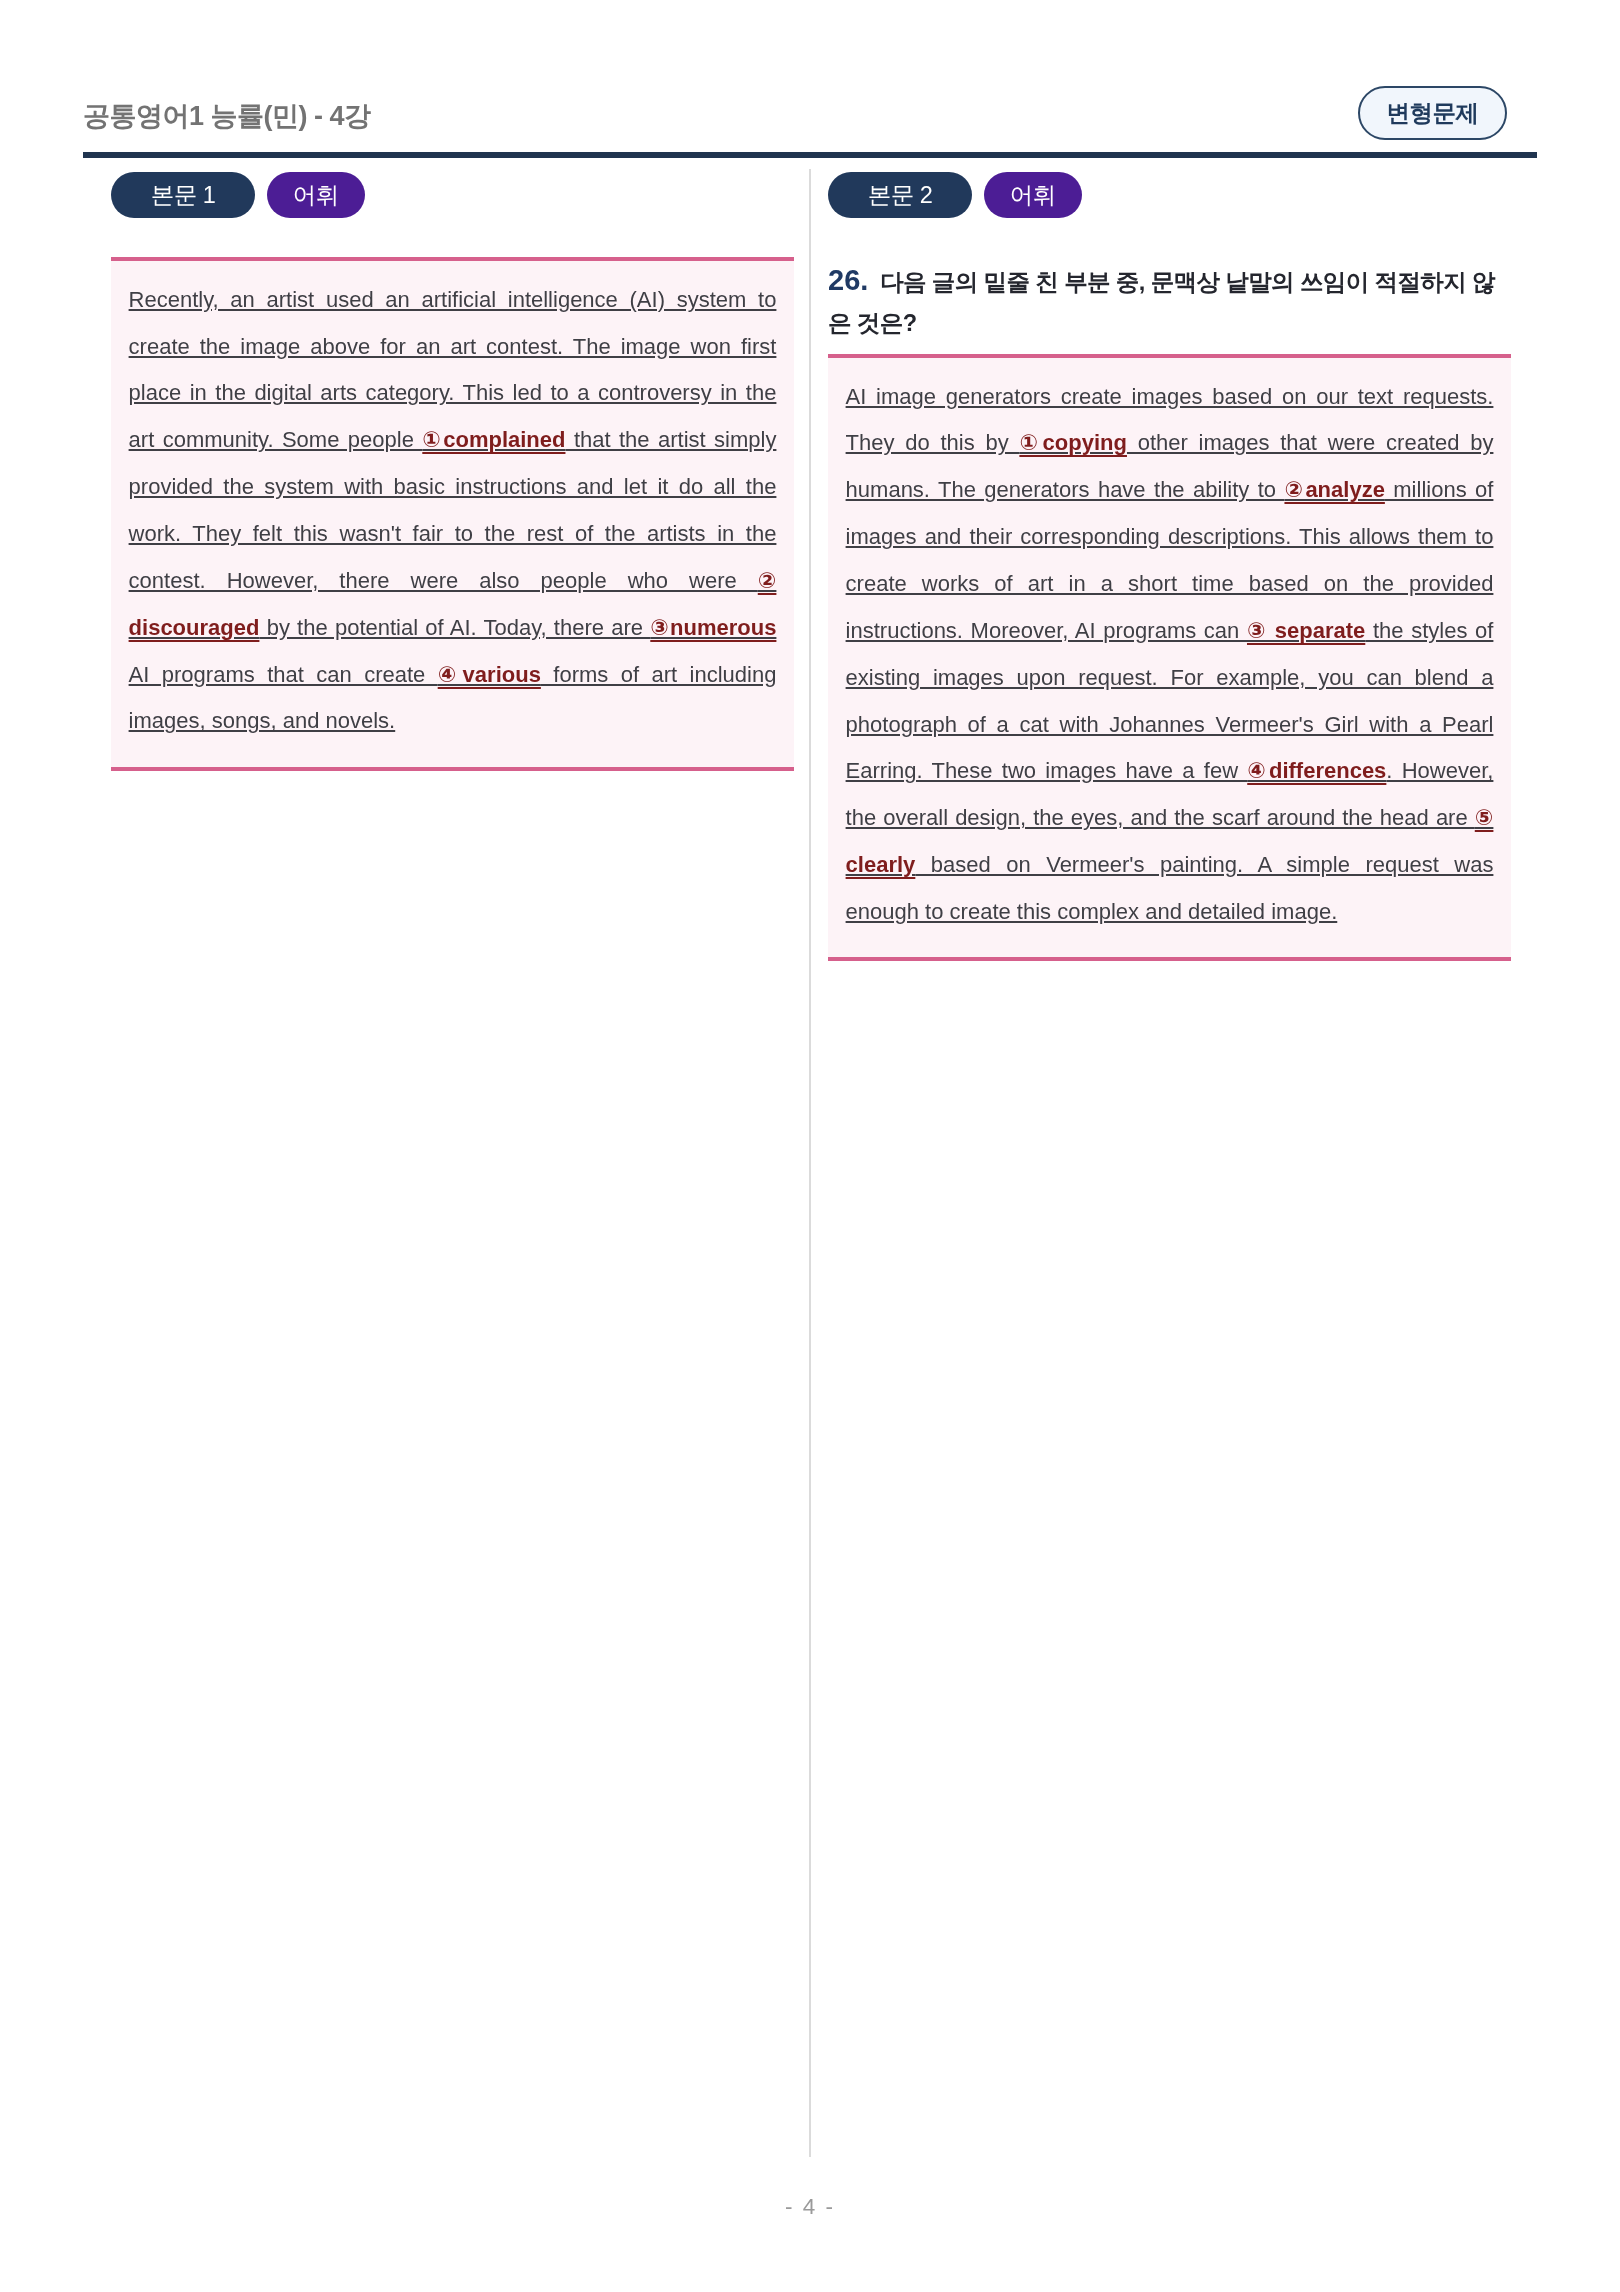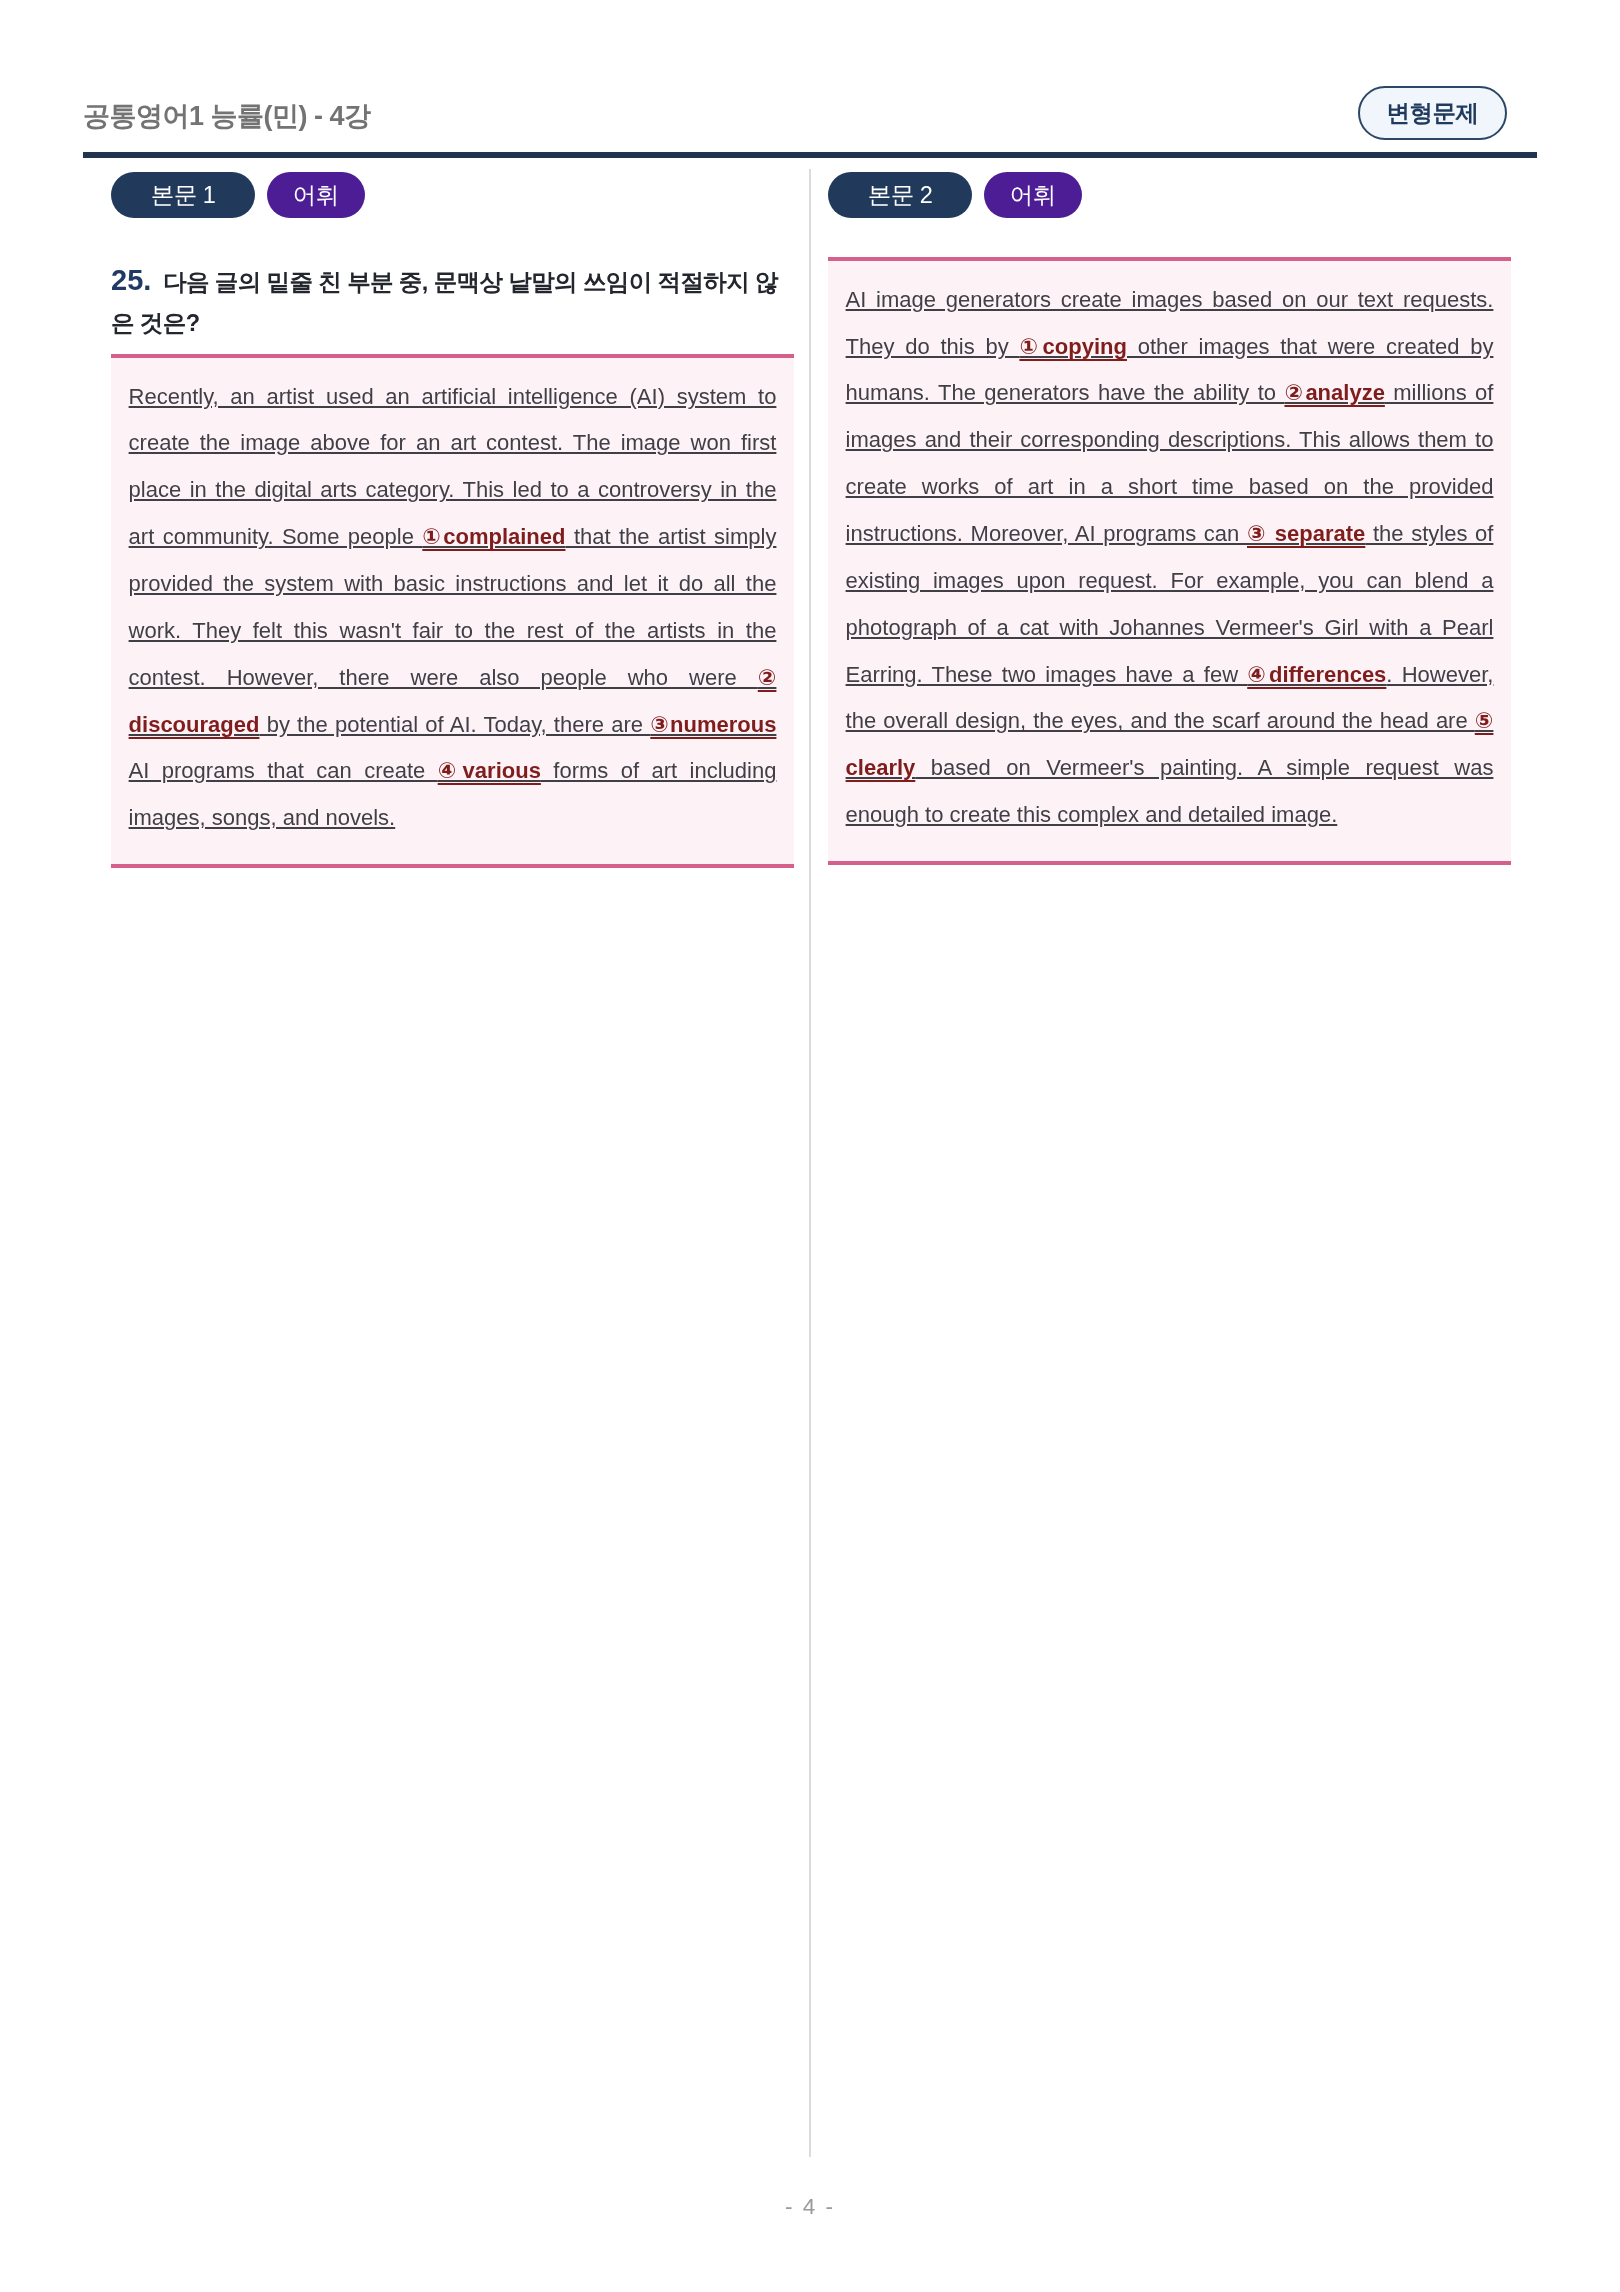--- a/index.html
+++ b/index.html
@@ -94,32 +94,32 @@
   <div class="header-badge">변형문제</div>
   <div class="header-rule"></div>
 
   <div class="v-divider"></div>
 
   <section class="col col-left">
     <div class="badges">
       <span class="badge badge-navy">본문 1</span>
       <span class="badge badge-pink">어휘</span>
     </div>
-    <div class="question">
-      <span class="q-num">25.</span><span class="q-text">다음 글의 밑줄 친 부분 중, 문맥상 낱말의 쓰임이 적절하지 않은 것은?</span>
-    </div>
     <div class="passage-box">
       <p class="passage"><span>Recently, an artist used an artificial intelligence (AI) system to create the image above for an art contest. The image won first place in the digital arts category. This led to a controversy in the art community. Some people </span><span class="uword">①complained</span><span> that the artist simply provided the system with basic instructions and let it do all the work. They felt this wasn't fair to the rest of the artists in the contest. However, there were also people who were </span><span class="uword">② discouraged</span><span> by the potential of AI. Today, there are </span><span class="uword">③numerous</span><span> AI programs that can create </span><span class="uword">④various</span><span> forms of art including images, songs, and novels.</span></p>
     </div>
   </section>
 
   <section class="col col-right">
     <div class="badges">
       <span class="badge badge-navy">본문 2</span>
       <span class="badge badge-pink">어휘</span>
+    </div>
+    <div class="question">
+      <span class="q-num">26.</span><span class="q-text">다음 글의 밑줄 친 부분 중, 문맥상 낱말의 쓰임이 적절하지 않은 것은?</span>
     </div>
     <div class="passage-box">
       <p class="passage"><span>AI image generators create images based on our text requests. They do this by </span><span class="uword">①copying</span><span> other images that were created by humans. The generators have the ability to </span><span class="uword">②analyze</span><span> millions of images and their corresponding descriptions. This allows them to create works of art in a short time based on the provided instructions. Moreover, AI programs can </span><span class="uword">③ separate</span><span> the styles of existing images upon request. For example, you can blend a photograph of a cat with Johannes Vermeer's Girl with a Pearl Earring. These two images have a few </span><span class="uword">④differences</span><span>. However, the overall design, the eyes, and the scarf around the head are </span><span class="uword">⑤ clearly</span><span> based on Vermeer's painting. A simple request was enough to create this complex and detailed image.</span></p>
     </div>
   </section>
 
   <div class="footer">- 4 -</div>
 
 </div>
 

